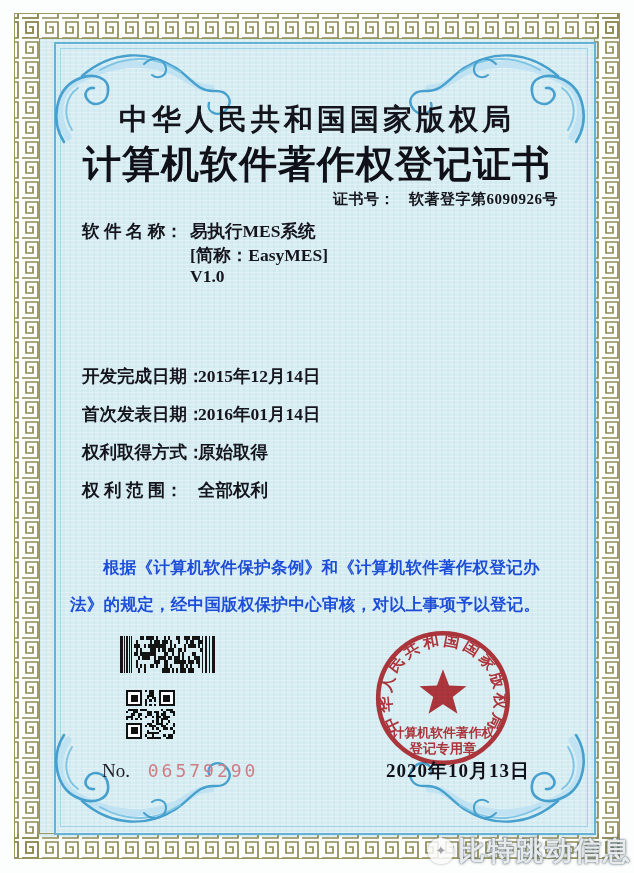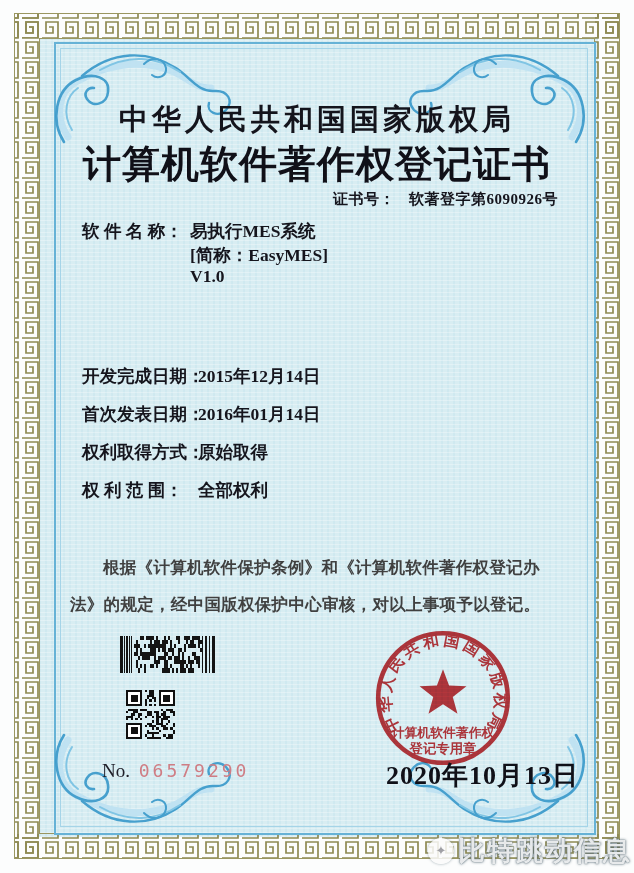--- a/index.html
+++ b/index.html
@@ -47,37 +47,37 @@
   .cert-no .gap{display:inline-block;width:14px;}
 
   .field{position:absolute;left:82px;font-size:17.5px;font-weight:bold;white-space:nowrap;}
   .field .lbl{display:inline-block;width:116px;}
   .field .val{position:absolute;left:116px;top:0;white-space:nowrap;}
   .val-line{position:absolute;left:190px;font-size:17.5px;font-weight:bold;white-space:nowrap;}
 
   .statement{
     position:absolute;left:70px;top:549px;width:498px;
     font-size:16.5px;font-weight:600;line-height:37px;
-    text-indent:2em;letter-spacing:.3px;color:#404040;
+    text-indent:2em;letter-spacing:.3px;color:#1d4ed8;
   }
 
   .barcode{position:absolute;left:120px;top:635px;width:96px;height:38px;}
   .qr{position:absolute;left:126px;top:690px;width:49px;height:49px;}
 
   .serial{position:absolute;left:102px;top:760px;font-size:19px;white-space:nowrap;}
   .serial .no{font-weight:400;color:#20202a;text-align:right;}
   .serial .num{
     font-family:"DejaVu Sans Mono","Liberation Mono",monospace;
-    color:#cf7d84;font-size:18px;letter-spacing:3px;margin-left:4px;
+    color:#cf7d84;font-size:18px;letter-spacing:3px;margin-left:13px;
   }
 
   .seal{position:absolute;left:371px;top:626px;width:144px;height:144px;opacity:.92;mix-blend-mode:multiply;}
   .issue-date{
     position:absolute;left:386px;top:758px;
-    font-size:26px;font-weight:bold;letter-spacing:1px;color:#101018;
+    font-size:19px;font-weight:bold;letter-spacing:1px;color:#101018;
   }
 
   .watermark{
     position:absolute;right:2px;top:833px;display:flex;align-items:center;gap:4px;
     z-index:5;pointer-events:none;
   }
   .wm-badge{
     width:26px;height:26px;border-radius:50%;
     background:rgba(250,250,250,.85);
     box-shadow:0 0 3px rgba(100,120,130,.6);

